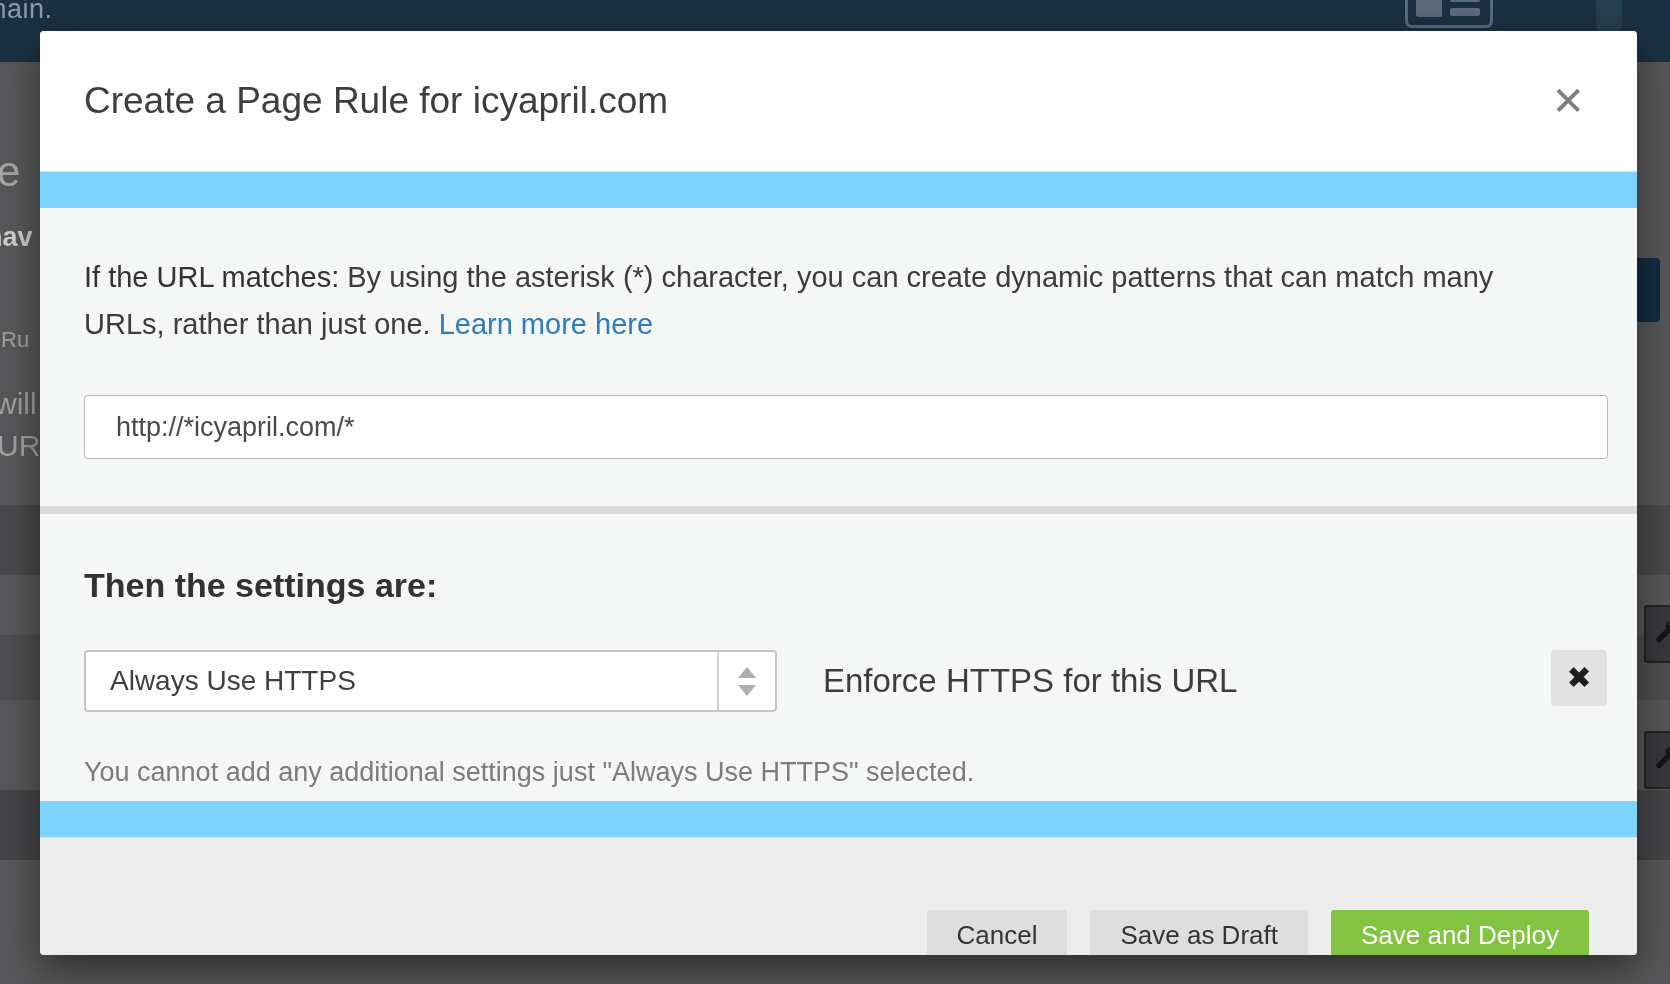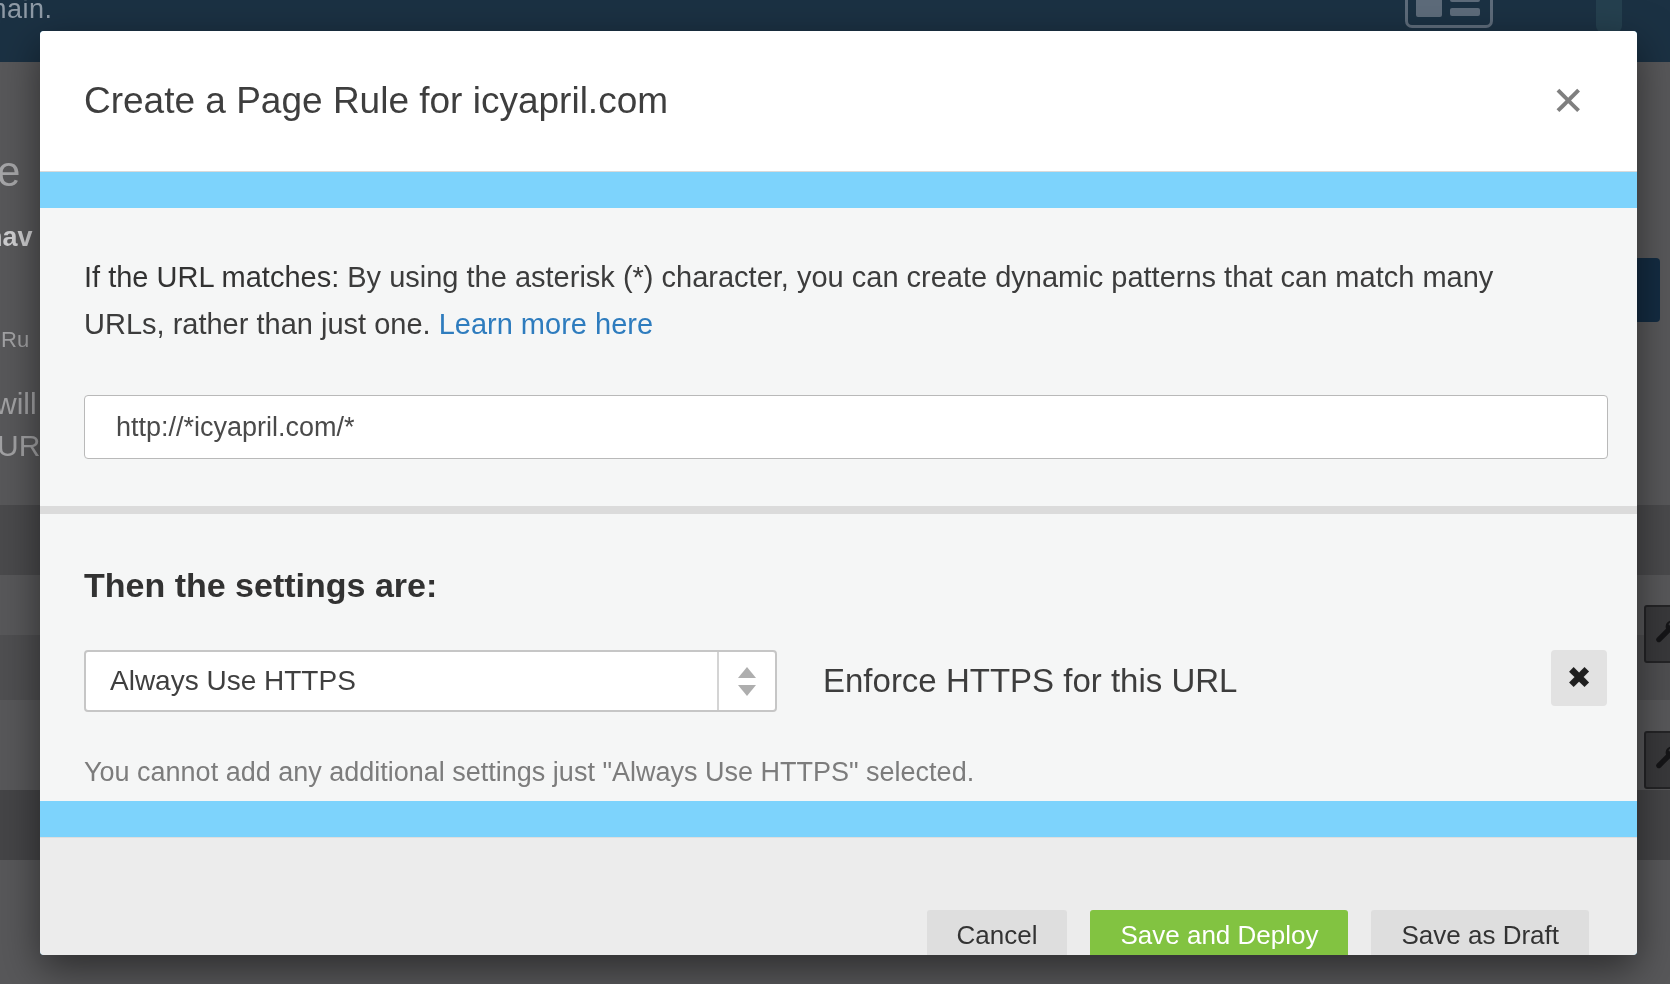--- a/index.html
+++ b/index.html
@@ -197,17 +197,17 @@
         <button class="remove-setting-btn">✖</button>
       </div>
 
       <p class="settings-note">You cannot add any additional settings just "Always Use HTTPS" selected.</p>
     </div>
 
   </div>
 
   <div class="modal-footer">
     <button class="btn btn-gray">Cancel</button>
+    <button class="btn btn-gray">Save as Draft</button>
     <button class="btn btn-green">Save and Deploy</button>
-    <button class="btn btn-gray">Save as Draft</button>
   </div>
 
 </div>
 
 </body></html>

